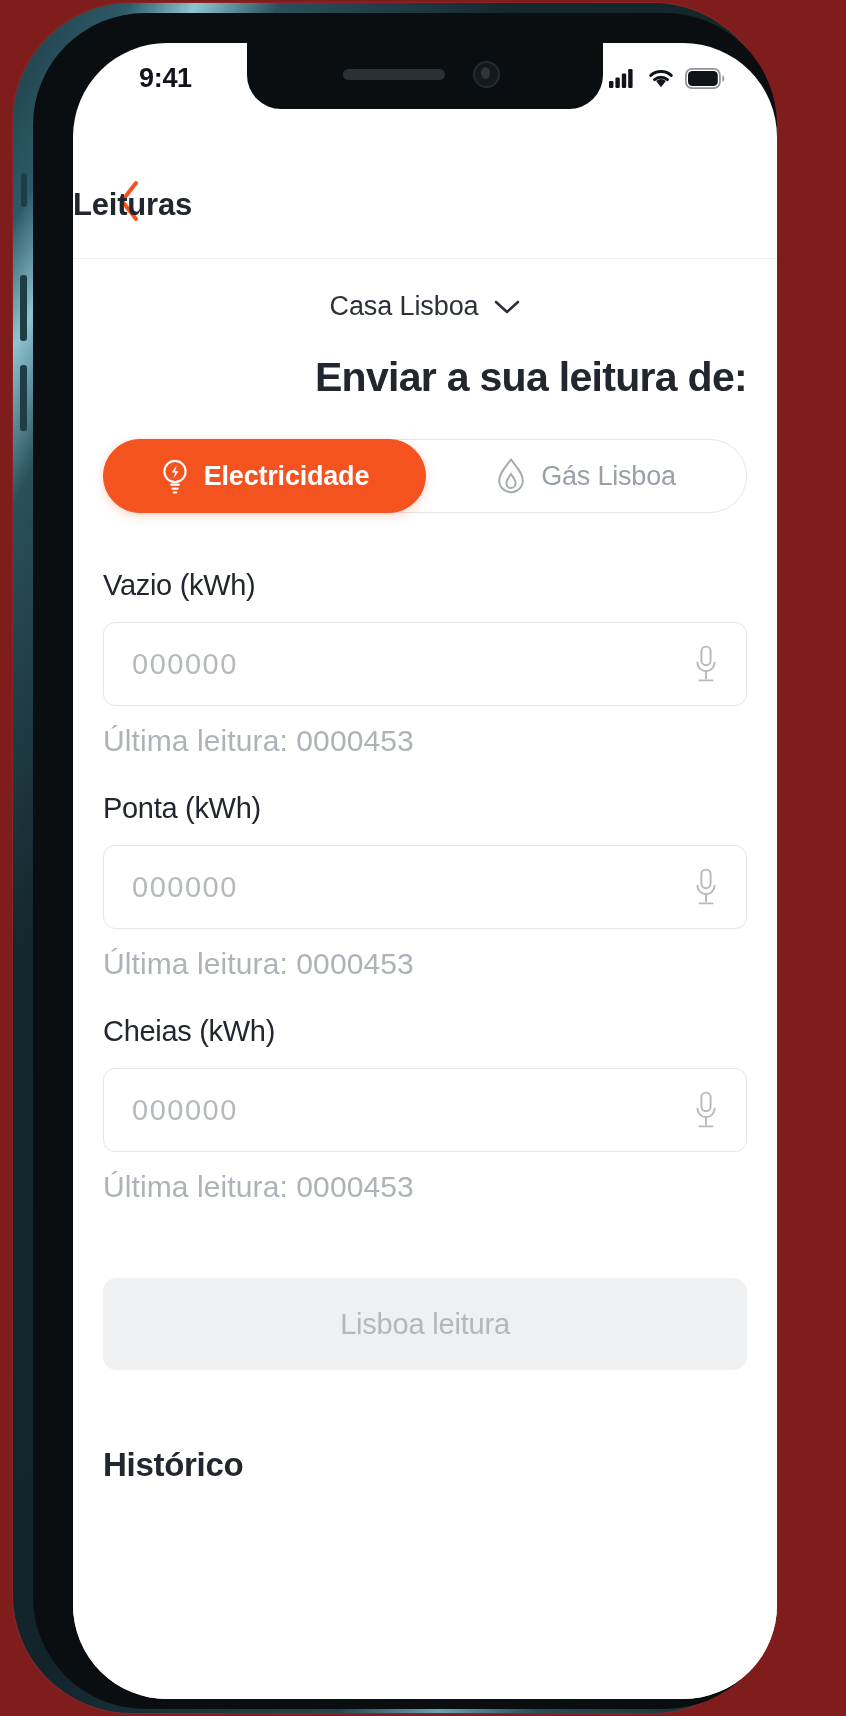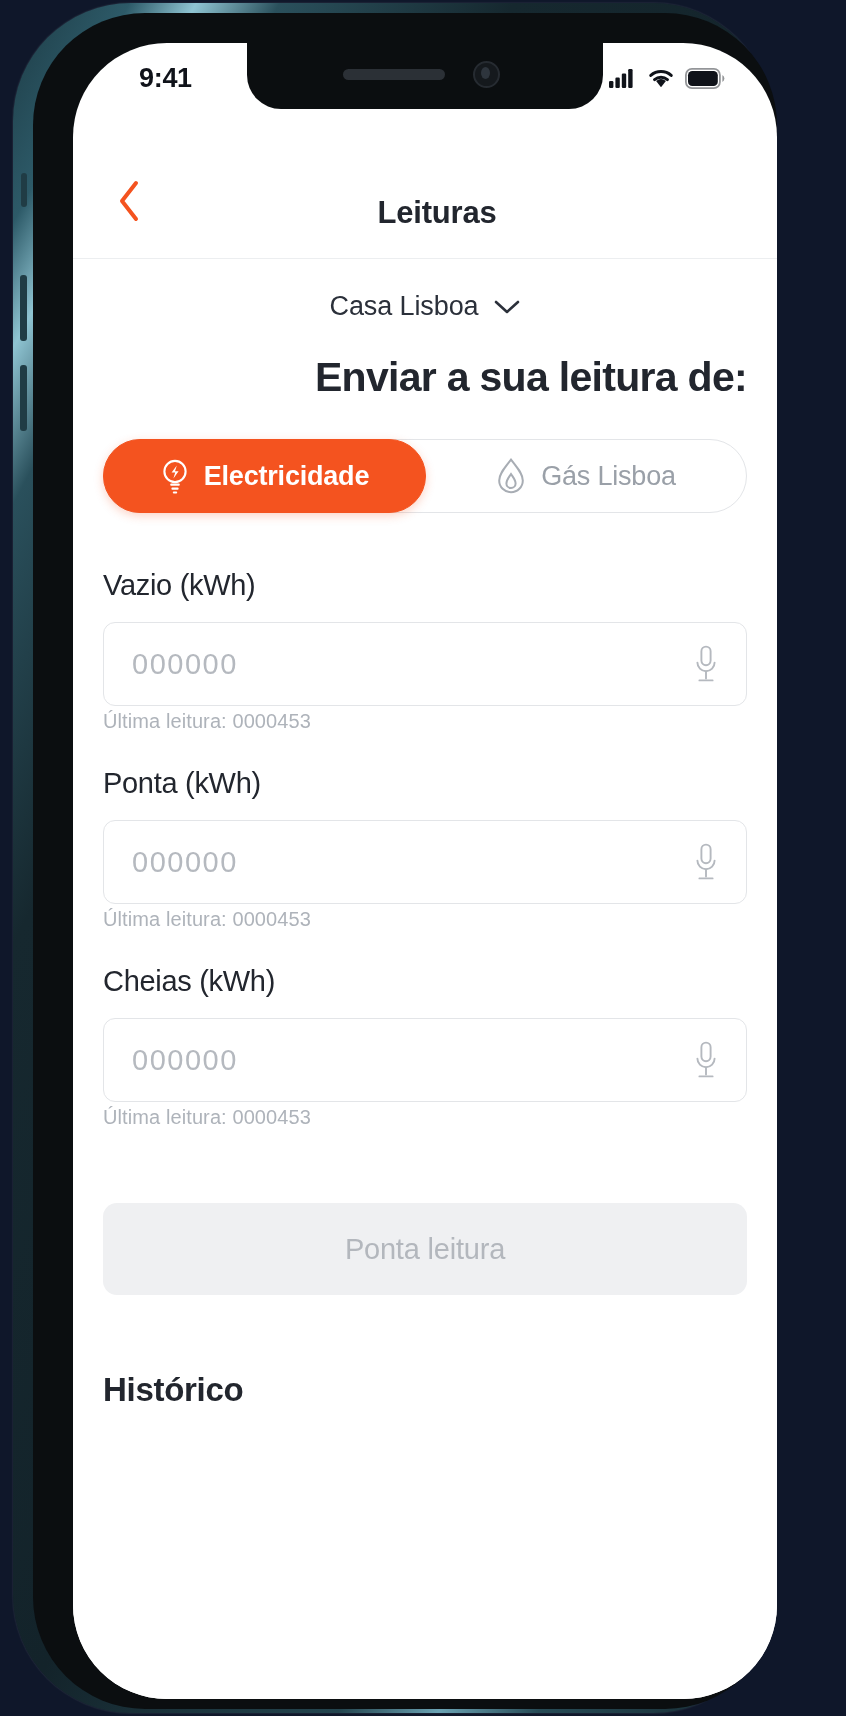--- a/index.html
+++ b/index.html
@@ -9,21 +9,21 @@
     height: 1716px;
     background: #000000;
     font-family: "Liberation Sans", sans-serif;
     overflow: hidden;
   }
 
   #stage {
     position: relative;
     width: 846px;
     height: 1716px;
-    background: #0f172a;
+    background: #7f1d1d;
   }
 
   
   .device-outer {
     position: absolute;
     left: 13px;
     top: 3px;
     width: 758px;
     height: 1710px;
     border-radius: 118px;
@@ -190,28 +190,26 @@
     width: 56px;
     height: 56px;
     display: flex;
     align-items: center;
     justify-content: center;
     cursor: pointer;
   }
   .nav-title {
     position: absolute;
     left: 0;
-    top: 52px;
+    top: 44px;
     width: 704px;
-    text-align: center;
     font-size: 31px;
     font-weight: bold;
     color: #22262e;
     letter-spacing: -0.2px;
-    margin-left: 12px;
   }
 
   
   .content {
     position: absolute;
     left: 0;
     top: 216px;
     width: 704px;
     height: 1440px;
     background: #ffffff;
@@ -324,22 +322,22 @@
     display: flex;
     align-items: center;
     justify-content: center;
     cursor: pointer;
     background: transparent;
     border: 0;
     padding: 0;
   }
 
   .field-hint {
-    margin-top: 4px;
-    font-size: 20px;
+    margin-top: 18px;
+    font-size: 30px;
     color: #aeb3ba;
     letter-spacing: 0.1px;
   }
 
   
   .submit-btn {
     margin-top: 40px;
     width: 100%;
     height: 92px;
     border: 0;
@@ -491,21 +489,21 @@
                     <line x1="12" y1="26.4" x2="12" y2="33.6" stroke="#b5b9bf" stroke-width="1.9" stroke-linecap="round"></line>
                     <line x1="5.4" y1="35.4" x2="18.6" y2="35.4" stroke="#b5b9bf" stroke-width="1.9" stroke-linecap="round"></line>
                   </svg>
                 </button>
               </div>
               <div class="field-hint">Última leitura: 0000453</div>
             </div>
 
           </div>
 
-          <button class="submit-btn">Ponta leitura</button>
+          <button class="submit-btn">Lisboa leitura</button>
 
           <div class="history-title">Histórico</div>
 
         </div>
 
       </div>
     </div>
   </div>
 
 </div>

